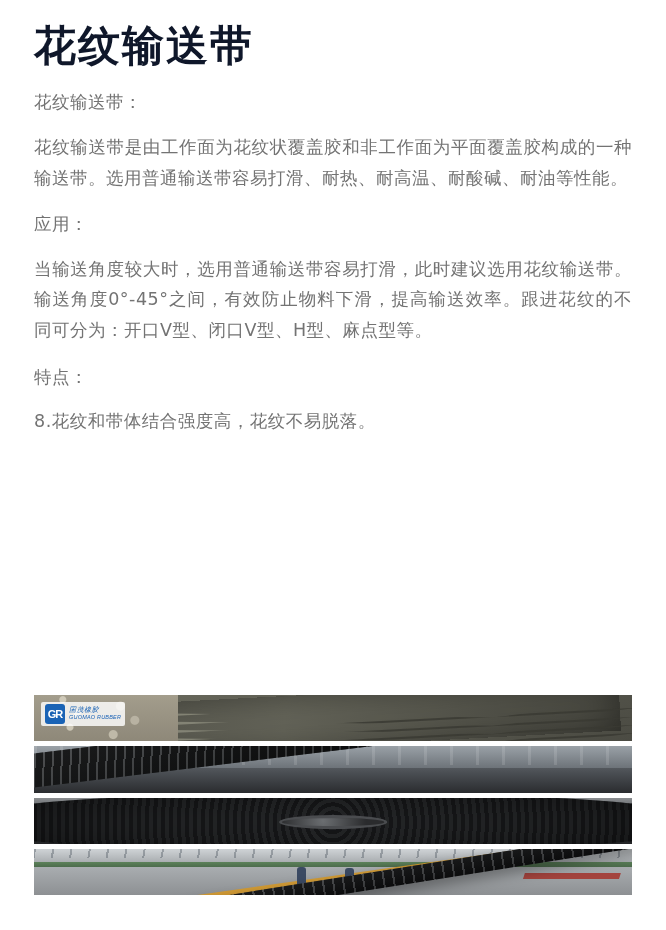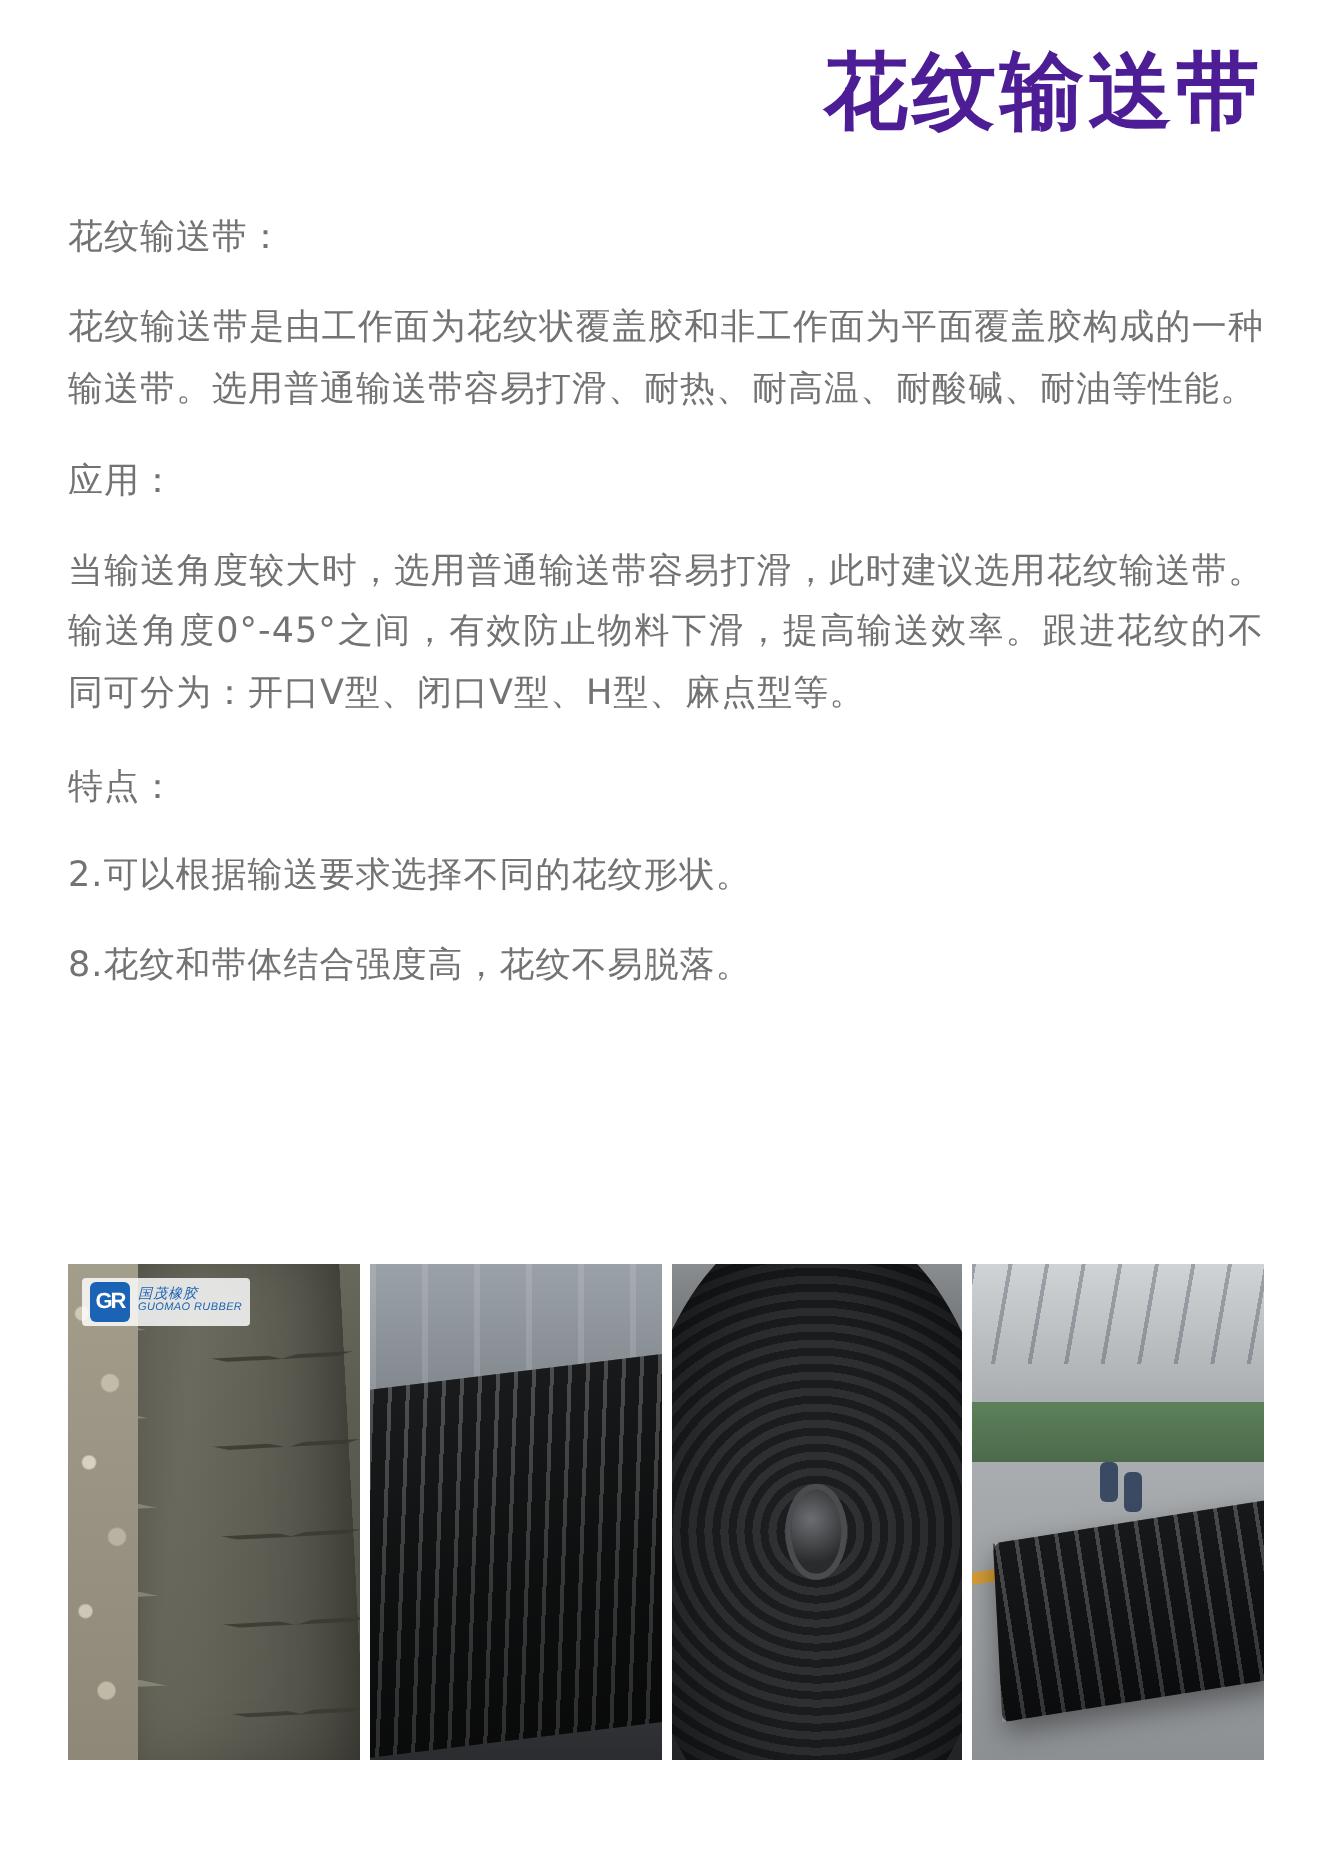--- a/index.html
+++ b/index.html
@@ -15,27 +15,27 @@
     overflow: hidden;
   }
   .page {
     width: 666px;
     height: 930px;
     position: relative;
     box-sizing: border-box;
     padding: 0 34px;
   }
   .title {
-    text-align: right;
+    text-align: left;
     font-size: 42px;
     line-height: 1.15;
     font-weight: 700;
     letter-spacing: 2px;
-    color: #4c1d95;
-    margin: 22px 0 34px 0;
+    color: #0f172a;
+    margin: 22px 0 17px 0;
   }
   .body-text {
     font-size: 17.5px;
     line-height: 1.75;
     color: #737373;
     letter-spacing: 0.5px;
   }
   .para {
     margin: 0 0 16px 0;
     text-align: justify;
@@ -43,24 +43,25 @@
   .para.tight {
     margin-bottom: 14px;
   }
   .para.label {
     margin-bottom: 14px;
   }
   .gallery {
     position: absolute;
     left: 34px;
     right: 34px;
-    bottom: 72px;
+    bottom: 57px;
     display: flex;
     gap: 5px;
-    height: 248px;
+    height: 200px;
+    flex-direction: column;
   }
   .photo {
     flex: 1 1 0;
     position: relative;
     overflow: hidden;
     background: #444;
   }
 
   
   .photo1 {
@@ -258,21 +259,20 @@
 <div class="page">
 
   <h1 class="title">花纹输送带</h1>
 
   <div class="body-text">
     <p class="para label">花纹输送带：</p>
     <p class="para">花纹输送带是由工作面为花纹状覆盖胶和非工作面为平面覆盖胶构成的一种输送带。选用普通输送带容易打滑、耐热、耐高温、耐酸碱、耐油等性能。</p>
     <p class="para label">应用：</p>
     <p class="para">当输送角度较大时，选用普通输送带容易打滑，此时建议选用花纹输送带。输送角度0°-45°之间，有效防止物料下滑，提高输送效率。跟进花纹的不同可分为：开口V型、闭口V型、H型、麻点型等。</p>
     <p class="para label">特点：</p>
-    <p class="para tight">2.可以根据输送要求选择不同的花纹形状。</p>
     <p class="para tight">8.花纹和带体结合强度高，花纹不易脱落。</p>
   </div>
 
   <div class="gallery">
 
     <div class="photo photo1">
       <div class="p1-belt">
         <div class="chev" style="top:14%;"></div>
         <div class="chev" style="top:30%;"></div>
         <div class="chev" style="top:46%;"></div>

